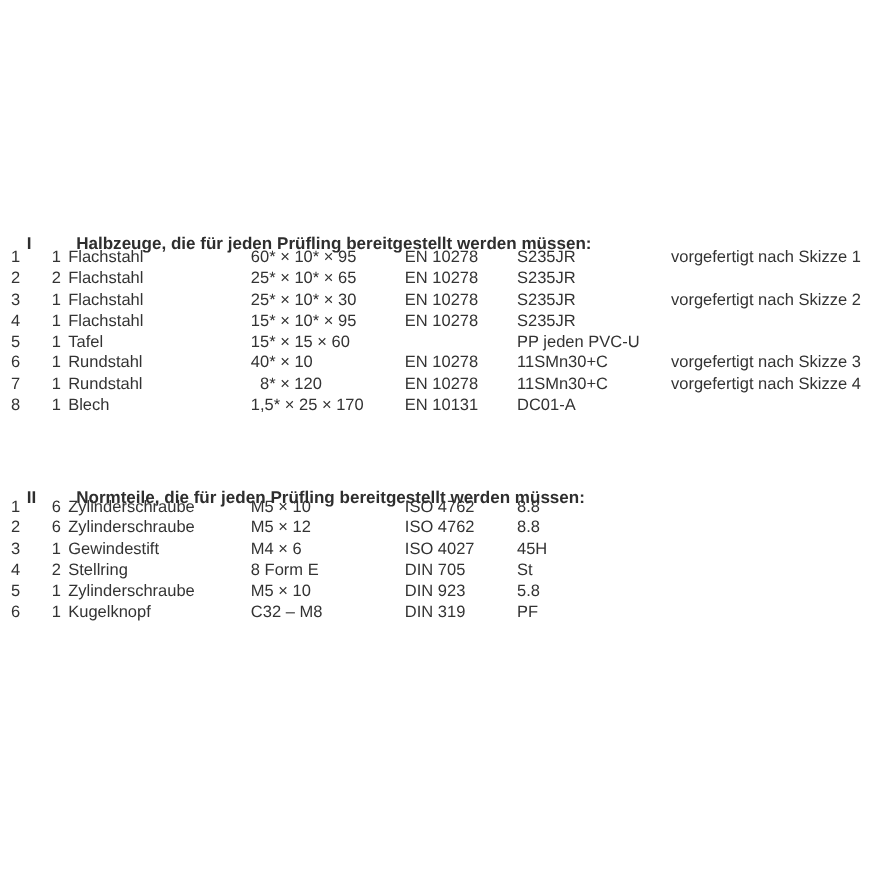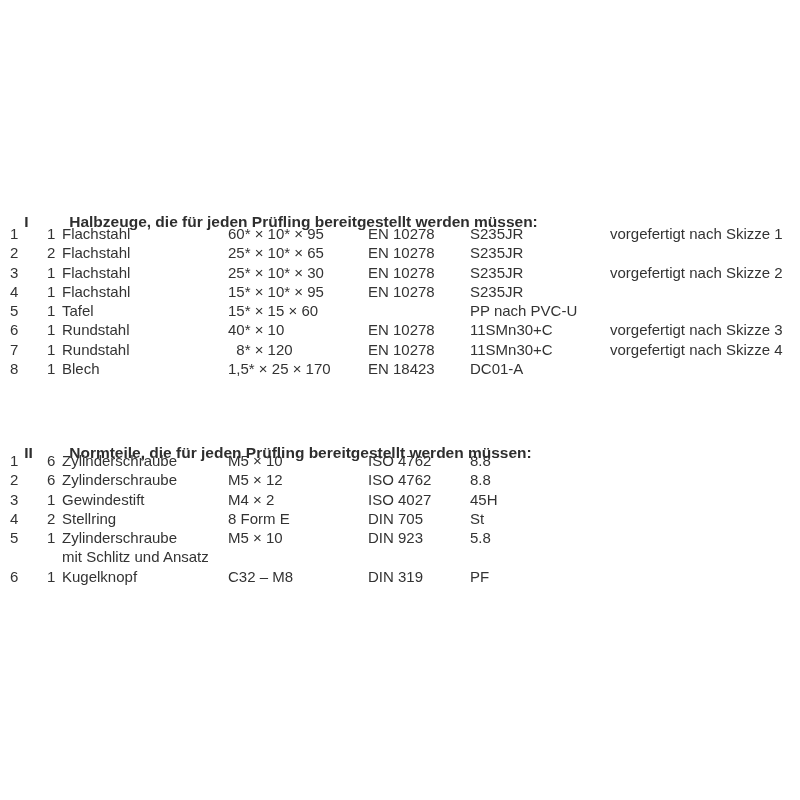--- a/index.html
+++ b/index.html
@@ -101,21 +101,21 @@
         <td>EN 10278</td>
         <td>S235JR</td>
         <td></td>
       </tr>
       <tr>
         <td class="c-pos">5</td>
         <td class="c-qty">1</td>
         <td>Tafel</td>
         <td><span>15* × 15 × 60</span><span class="u"></span></td>
         <td></td>
-        <td>PP nach PVC-U</td>
+        <td>PP jeden PVC-U</td>
         <td></td>
       </tr>
       <tr>
         <td class="c-pos">6</td>
         <td class="c-qty">1</td>
         <td>Rundstahl</td>
         <td><span>40* × 10</span><span class="u"></span></td>
         <td>EN 10278</td>
         <td>11SMn30+C</td>
         <td>vorgefertigt nach Skizze 3</td>
@@ -127,21 +127,21 @@
         <td><span>  8* × 120</span><span class="u"></span></td>
         <td>EN 10278</td>
         <td>11SMn30+C</td>
         <td>vorgefertigt nach Skizze 4</td>
       </tr>
       <tr>
         <td class="c-pos">8</td>
         <td class="c-qty">1</td>
         <td>Blech</td>
         <td><span>1,5* × 25 × </span><span class="u">170</span></td>
-        <td>EN 18423</td>
+        <td>EN 10131</td>
         <td>DC01-A</td>
         <td></td>
       </tr>
     </tbody>
   </table>
 
   <div class="sec-head" id="head2">
     <span class="numeral">II</span><span>Normteile, die für jeden Prüfling bereitgestellt werden müssen:</span>
   </div>
 
@@ -171,21 +171,21 @@
         <td>Zylinderschraube</td>
         <td>M5 × 12</td>
         <td>ISO 4762</td>
         <td>8.8</td>
         <td></td>
       </tr>
       <tr>
         <td class="c-pos">3</td>
         <td class="c-qty">1</td>
         <td>Gewindestift</td>
-        <td>M4 × 2</td>
+        <td>M4 × 6</td>
         <td>ISO 4027</td>
         <td>45H</td>
         <td></td>
       </tr>
       <tr>
         <td class="c-pos">4</td>
         <td class="c-qty">2</td>
         <td>Stellring</td>
         <td>8 Form E</td>
         <td>DIN 705</td>
@@ -195,24 +195,20 @@
       <tr>
         <td class="c-pos">5</td>
         <td class="c-qty">1</td>
         <td>Zylinderschraube</td>
         <td>M5 × 10</td>
         <td>DIN 923</td>
         <td>5.8</td>
         <td></td>
       </tr>
       <tr>
-        <td colspan="2"></td>
-        <td colspan="5">mit Schlitz und Ansatz</td>
-      </tr>
-      <tr>
         <td class="c-pos">6</td>
         <td class="c-qty">1</td>
         <td>Kugelknopf</td>
         <td>C32 – M8</td>
         <td>DIN 319</td>
         <td>PF</td>
         <td></td>
       </tr>
     </tbody>
   </table>

